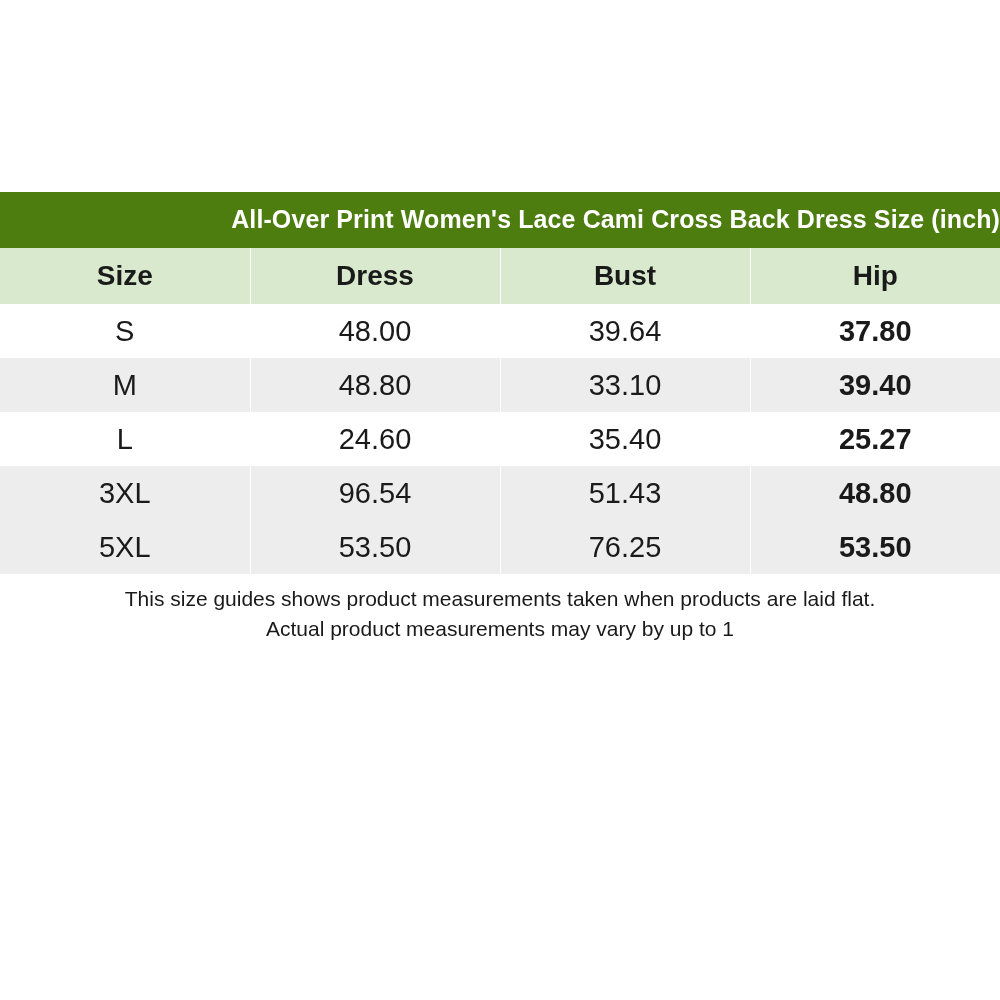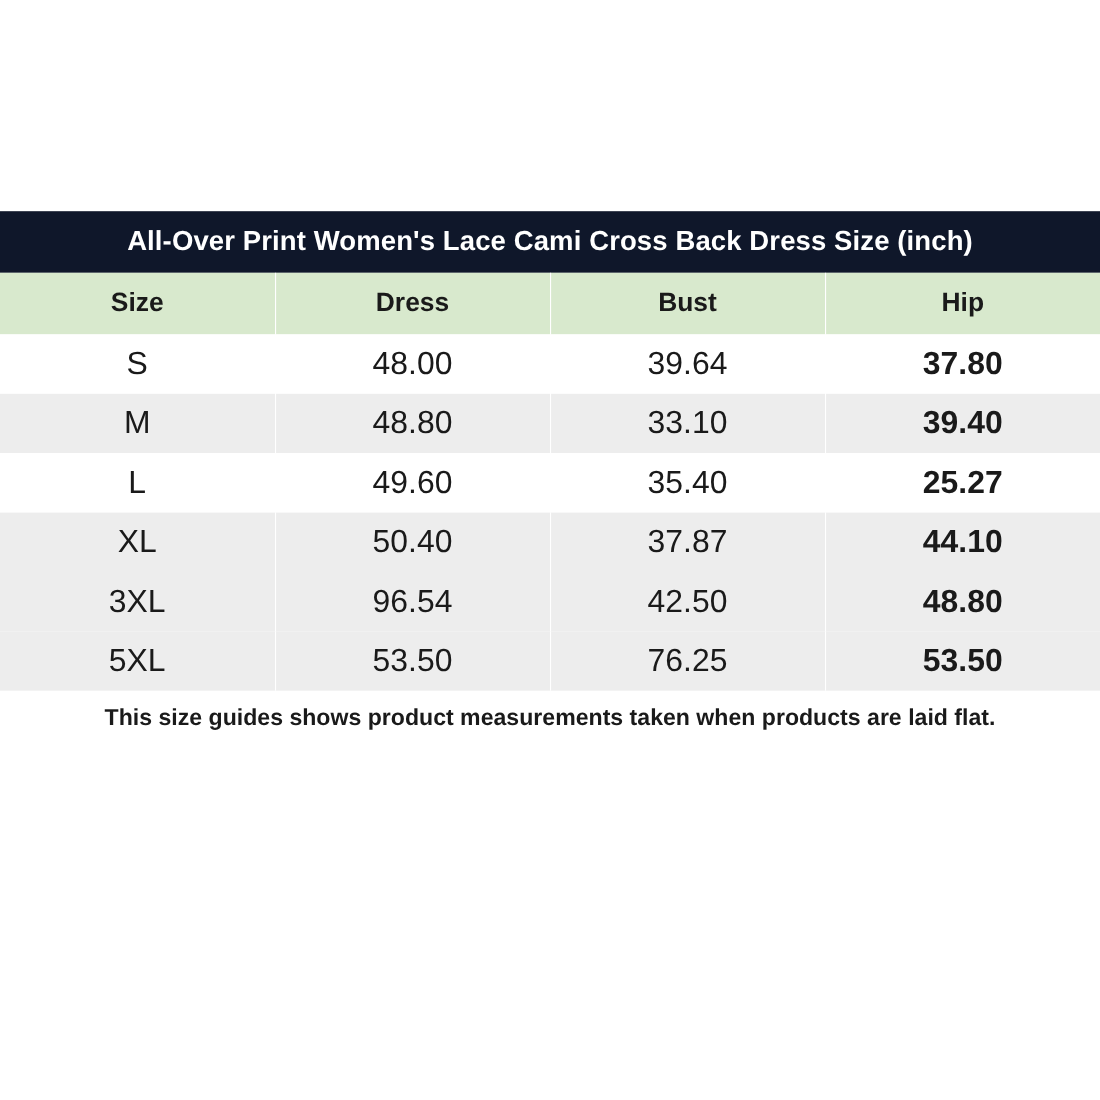--- a/index.html
+++ b/index.html
@@ -20,46 +20,46 @@
     background: #ffffff;
   }
   .size-chart {
     position: absolute;
     left: 0;
     top: 192px;
     width: 1000px;
     background: #ffffff;
   }
   .chart-title {
-    background: #0f172a;
+    background: #4d7c0f;
     color: #ffffff;
     font-size: 25px;
     font-weight: bold;
-    text-align: center;
+    text-align: right;
     padding: 13px 0 14px 0;
     letter-spacing: 0.1px;
   }
   table.size-table {
     width: 100%;
     border-collapse: collapse;
     table-layout: fixed;
   }
   table.size-table th,
   table.size-table td {
     text-align: center;
     font-size: 29px;
     color: #1a1a1a;
     height: 54px;
     padding: 0;
     border: none;
   }
   table.size-table thead th {
     background: #d8e9cd;
     font-weight: bold;
-    font-size: 24px;
+    font-size: 28px;
     height: 56px;
     border-right: 1px solid #ffffff;
   }
   table.size-table thead th:last-child {
     border-right: none;
   }
   table.size-table tbody td {
     font-weight: normal;
     border-right: 1px solid #ffffff;
   }
@@ -69,21 +69,21 @@
   }
   table.size-table tbody tr.odd td {
     background: #ffffff;
   }
   table.size-table tbody tr.even td {
     background: #ededed;
   }
   .chart-note {
     text-align: center;
     font-size: 21px;
-    font-weight: bold;
+    font-weight: normal;
     color: #1a1a1a;
     line-height: 1.45;
     padding: 10px 60px 16px 60px;
     background: #ffffff;
   }
   .chart-note div {
     white-space: nowrap;
   }
 </style>
 </head>
@@ -111,43 +111,38 @@
           <td>37.80</td>
         </tr>
         <tr class="even">
           <td>M</td>
           <td>48.80</td>
           <td>33.10</td>
           <td>39.40</td>
         </tr>
         <tr class="odd">
           <td>L</td>
-          <td>49.60</td>
+          <td>24.60</td>
           <td>35.40</td>
           <td>25.27</td>
         </tr>
         <tr class="even">
-          <td>XL</td>
-          <td>50.40</td>
-          <td>37.87</td>
-          <td>44.10</td>
-        </tr>
-        <tr class="even">
           <td>3XL</td>
           <td>96.54</td>
-          <td>42.50</td>
+          <td>51.43</td>
           <td>48.80</td>
         </tr>
         <tr class="even">
           <td>5XL</td>
           <td>53.50</td>
           <td>76.25</td>
           <td>53.50</td>
         </tr>
       </tbody>
     </table>
 
     <div class="chart-note">
       <div>This size guides shows product measurements taken when products are laid flat.</div>
+      <div>Actual product measurements may vary by up to 1</div>
     </div>
 
   </div>
 </div>
 
 </body></html>

